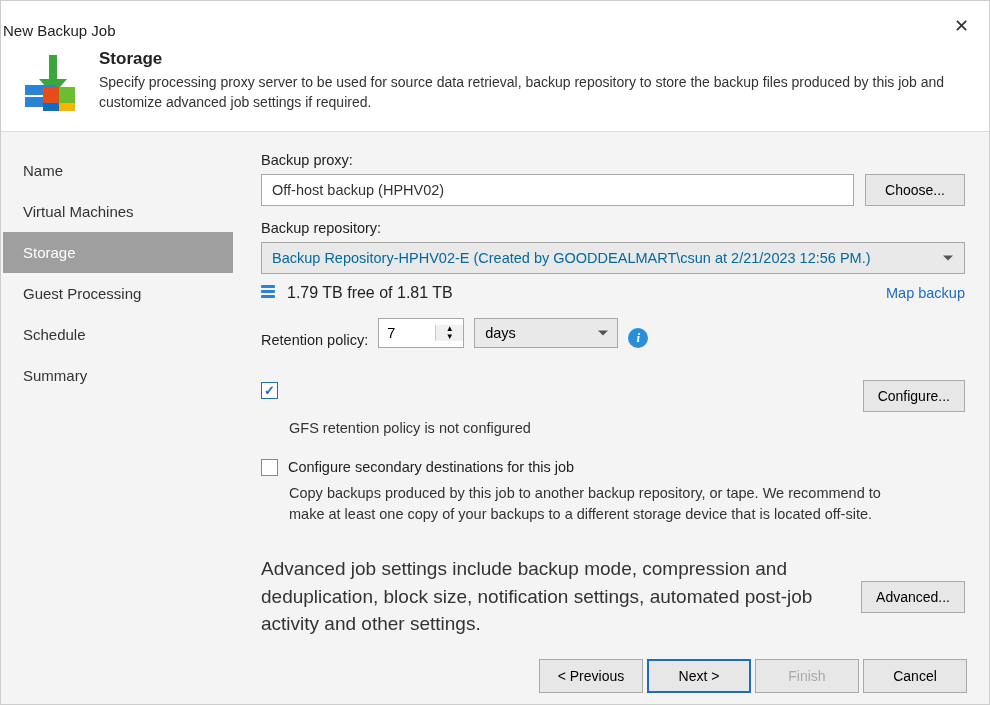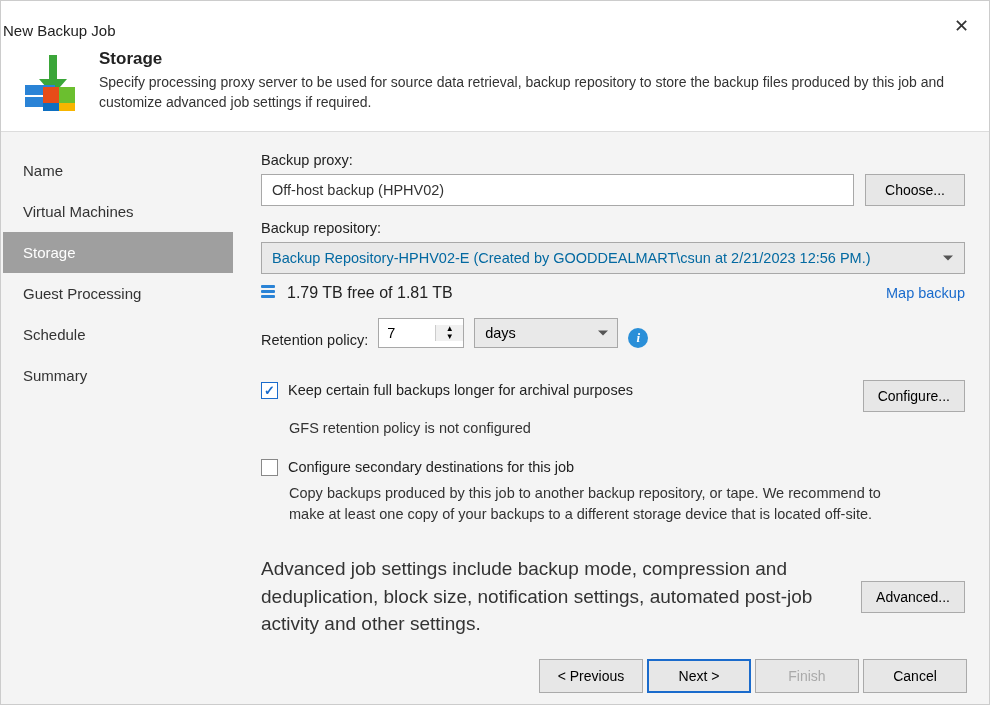--- a/index.html
+++ b/index.html
@@ -288,21 +288,20 @@
             <option>days</option>
           </select>
         </div>
         <span class="info-icon">i</span>
       </div>
 
       <div class="check-block">
         <div class="check-row">
           <div class="check-left">
             <span class="checkbox checked"></span>
-            <span class="check-text">Keep certain full backups longer for archival purposes</span>
           </div>
           <button class="btn">Configure...</button>
         </div>
         <div class="check-sub">GFS retention policy is not configured</div>
       </div>
 
       <div class="check-block">
         <div class="check-row">
           <div class="check-left">
             <span class="checkbox unchecked"></span>

